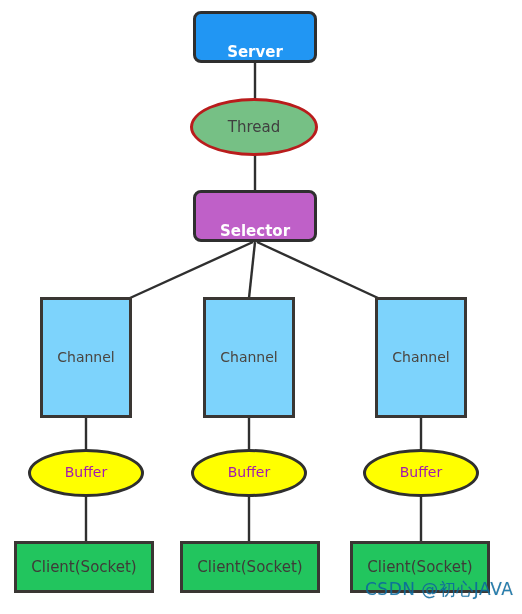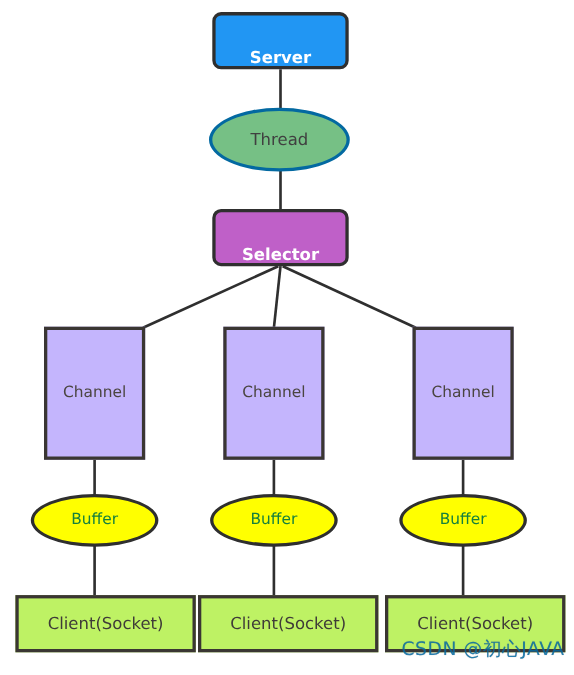--- a/index.html
+++ b/index.html
@@ -40,60 +40,60 @@
     border: 3px solid #2f2f2f;
     border-radius: 8px;
     color: #ffffff;
     font-weight: bold;
     font-size: 15px;
     align-items: flex-end;
   }
   .node-thread {
     left: 190px; top: 98px; width: 128px; height: 58px;
     background: #76c085;
-    border: 3px solid #0369a1;
+    border: 3px solid #b91c1c;
     border-radius: 50%;
     color: #404040;
     font-size: 15px;
   }
   .node-selector {
     left: 193px; top: 190px; width: 124px; height: 52px;
     background: #bf60c8;
     border: 3px solid #2f2f2f;
     border-radius: 8px;
     color: #ffffff;
     font-weight: bold;
     font-size: 15px;
     align-items: flex-end;
   }
   .node-channel {
     top: 297px; width: 92px; height: 121px;
-    background: #c4b5fd;
+    background: #7dd3fc;
     border: 3px solid #3a3633;
     color: #4a4540;
     font-size: 14px;
   }
   .node-channel.c0 { left: 40px; }
   .node-channel.c1 { left: 203px; }
   .node-channel.c2 { left: 375px; }
   .node-buffer {
     top: 449px; width: 116px; height: 48px;
     background: #ffff00;
     border: 3px solid #2f2f2f;
     border-radius: 50%;
-    color: #15803d;
+    color: #a21caf;
     font-size: 14px;
     justify-content: center;
   }
   .node-buffer.b0 { left: 28px; }
   .node-buffer.b1 { left: 191px; }
   .node-buffer.b2 { left: 363px; }
   .node-client {
-    top: 541px; width: 164px; height: 52px;
-    background: #bef264;
+    top: 541px; width: 140px; height: 52px;
+    background: #22c55e;
     border: 3px solid #3a3633;
     color: #3f3b38;
     font-size: 15px;
   }
   .node-client.k0 { left: 14px; }
   .node-client.k1 { left: 180px; }
   .node-client.k2 { left: 350px; }
   .watermark {
     position: absolute;
     left: 365px;

